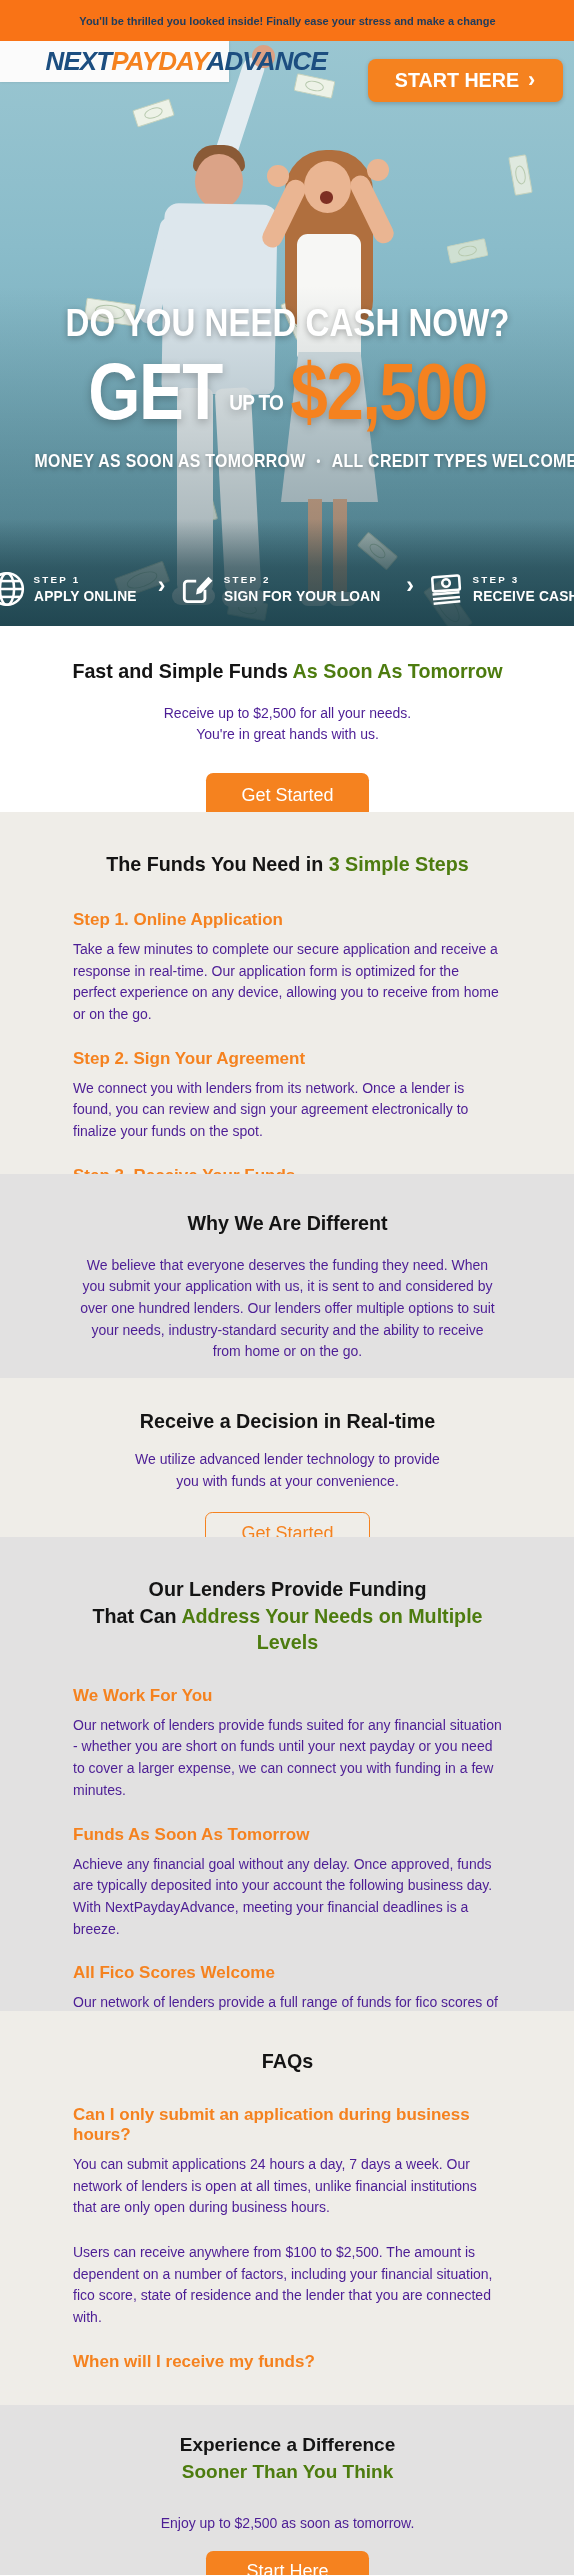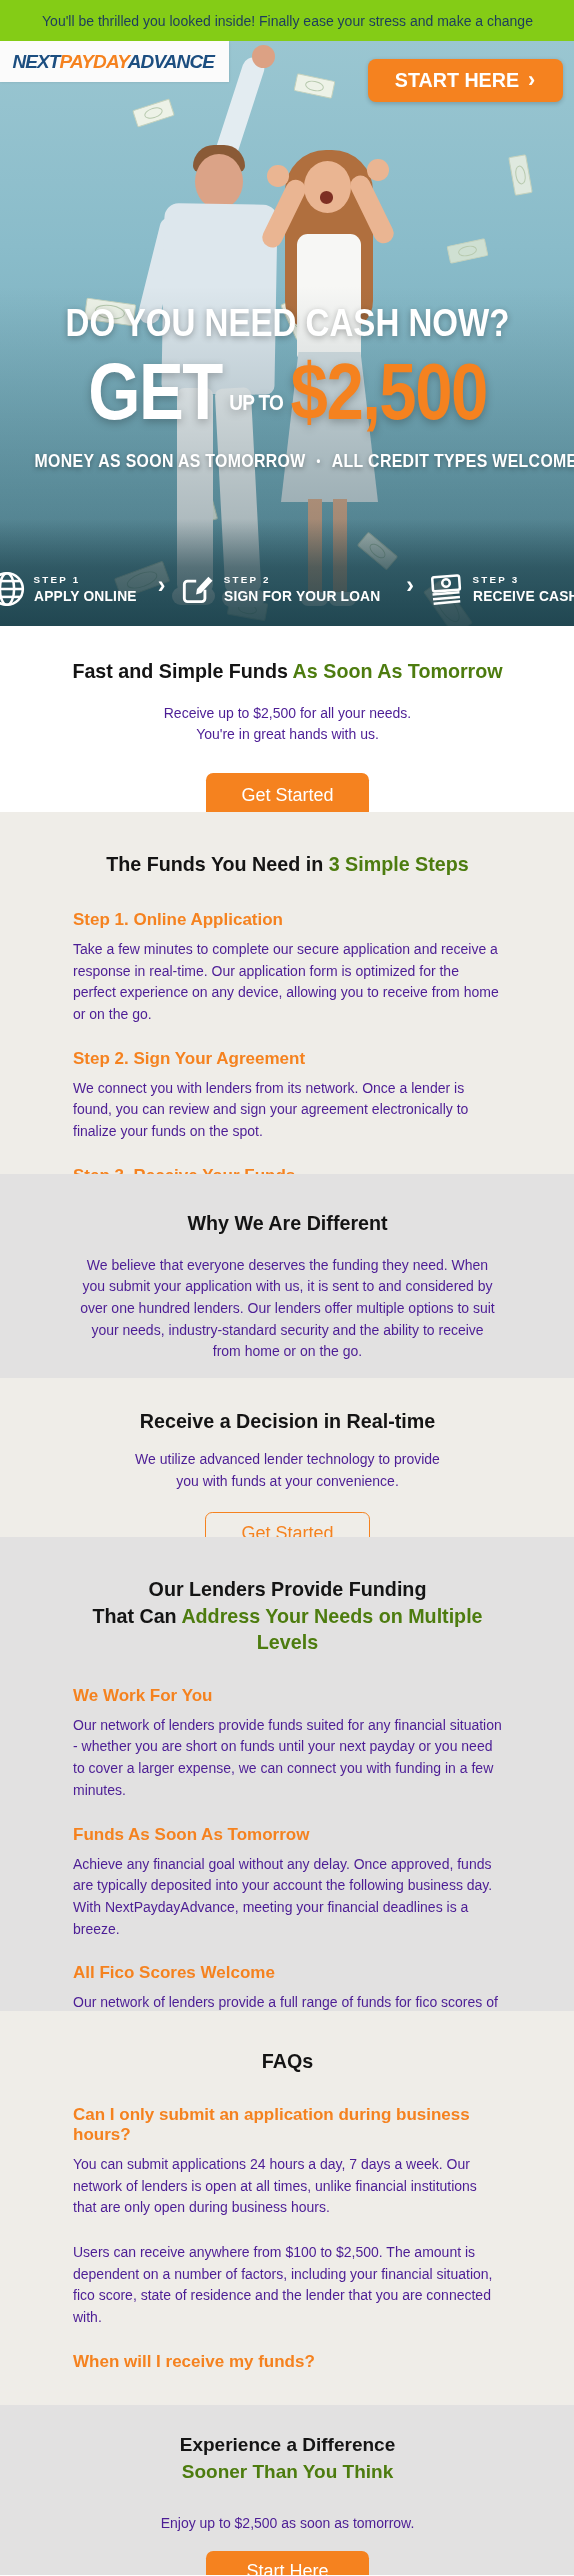--- a/index.html
+++ b/index.html
@@ -4,35 +4,35 @@
 <style>
   * { box-sizing: border-box; margin: 0; padding: 0; }
   html,body { background:#ffffff; }
   body {
     width: 575px;
     font-family: "Liberation Sans", sans-serif;
     color: #141414;
   }
   
   .preheader {
-    height: 41px; background:#84cc16;
+    height: 41px; background:#f97316;
     display:flex; align-items:center; justify-content:center;
-    font-size: 14px; font-weight: normal; color:#1d3c5e;
+    font-size: 11px; font-weight: bold; color:#1d3c5e;
   }
   
   .hero {
     position: relative; height: 585px; overflow: hidden;
     background: linear-gradient(180deg,#9ac6d1 0%, #8abccA 35%, #74aab9 75%, #679dac 100%);
   }
   .logo-box {
     position:absolute; left:0; top:0; width:229px; height:41px;
     background:#fbfbfb; display:flex; align-items:center; padding-left:12.5px;
     box-shadow: 0 0.9px 2.7px rgba(0,0,0,.12); z-index:6;
   }
-  .logo { font-style: italic; font-weight: bold; font-size:19px; letter-spacing:-0.9px; cursor:pointer; }
+  .logo { font-style: italic; font-weight: bold; font-size:26px; letter-spacing:-0.9px; cursor:pointer;margin-left:33px; }
   .logo .navy { color:#1c4e80; }
   .logo .orange { color:#f5821f; }
   .hero-cta {
     position:absolute; top:18px; right:12.5px; width:195px; height:43px; z-index:6;
     background:#f5821f; border:none; border-radius:8px; cursor:pointer;
     color:#fff; font-weight:bold; font-size:19.7px; font-family:"Liberation Sans",sans-serif;
     display:flex; align-items:center; justify-content:center; gap:9px;
     box-shadow: 0 1.8px 4.5px rgba(0,0,0,.18);
   }
   .hero-cta .arrow { font-size:21.5px; font-weight:bold; line-height:1; }

